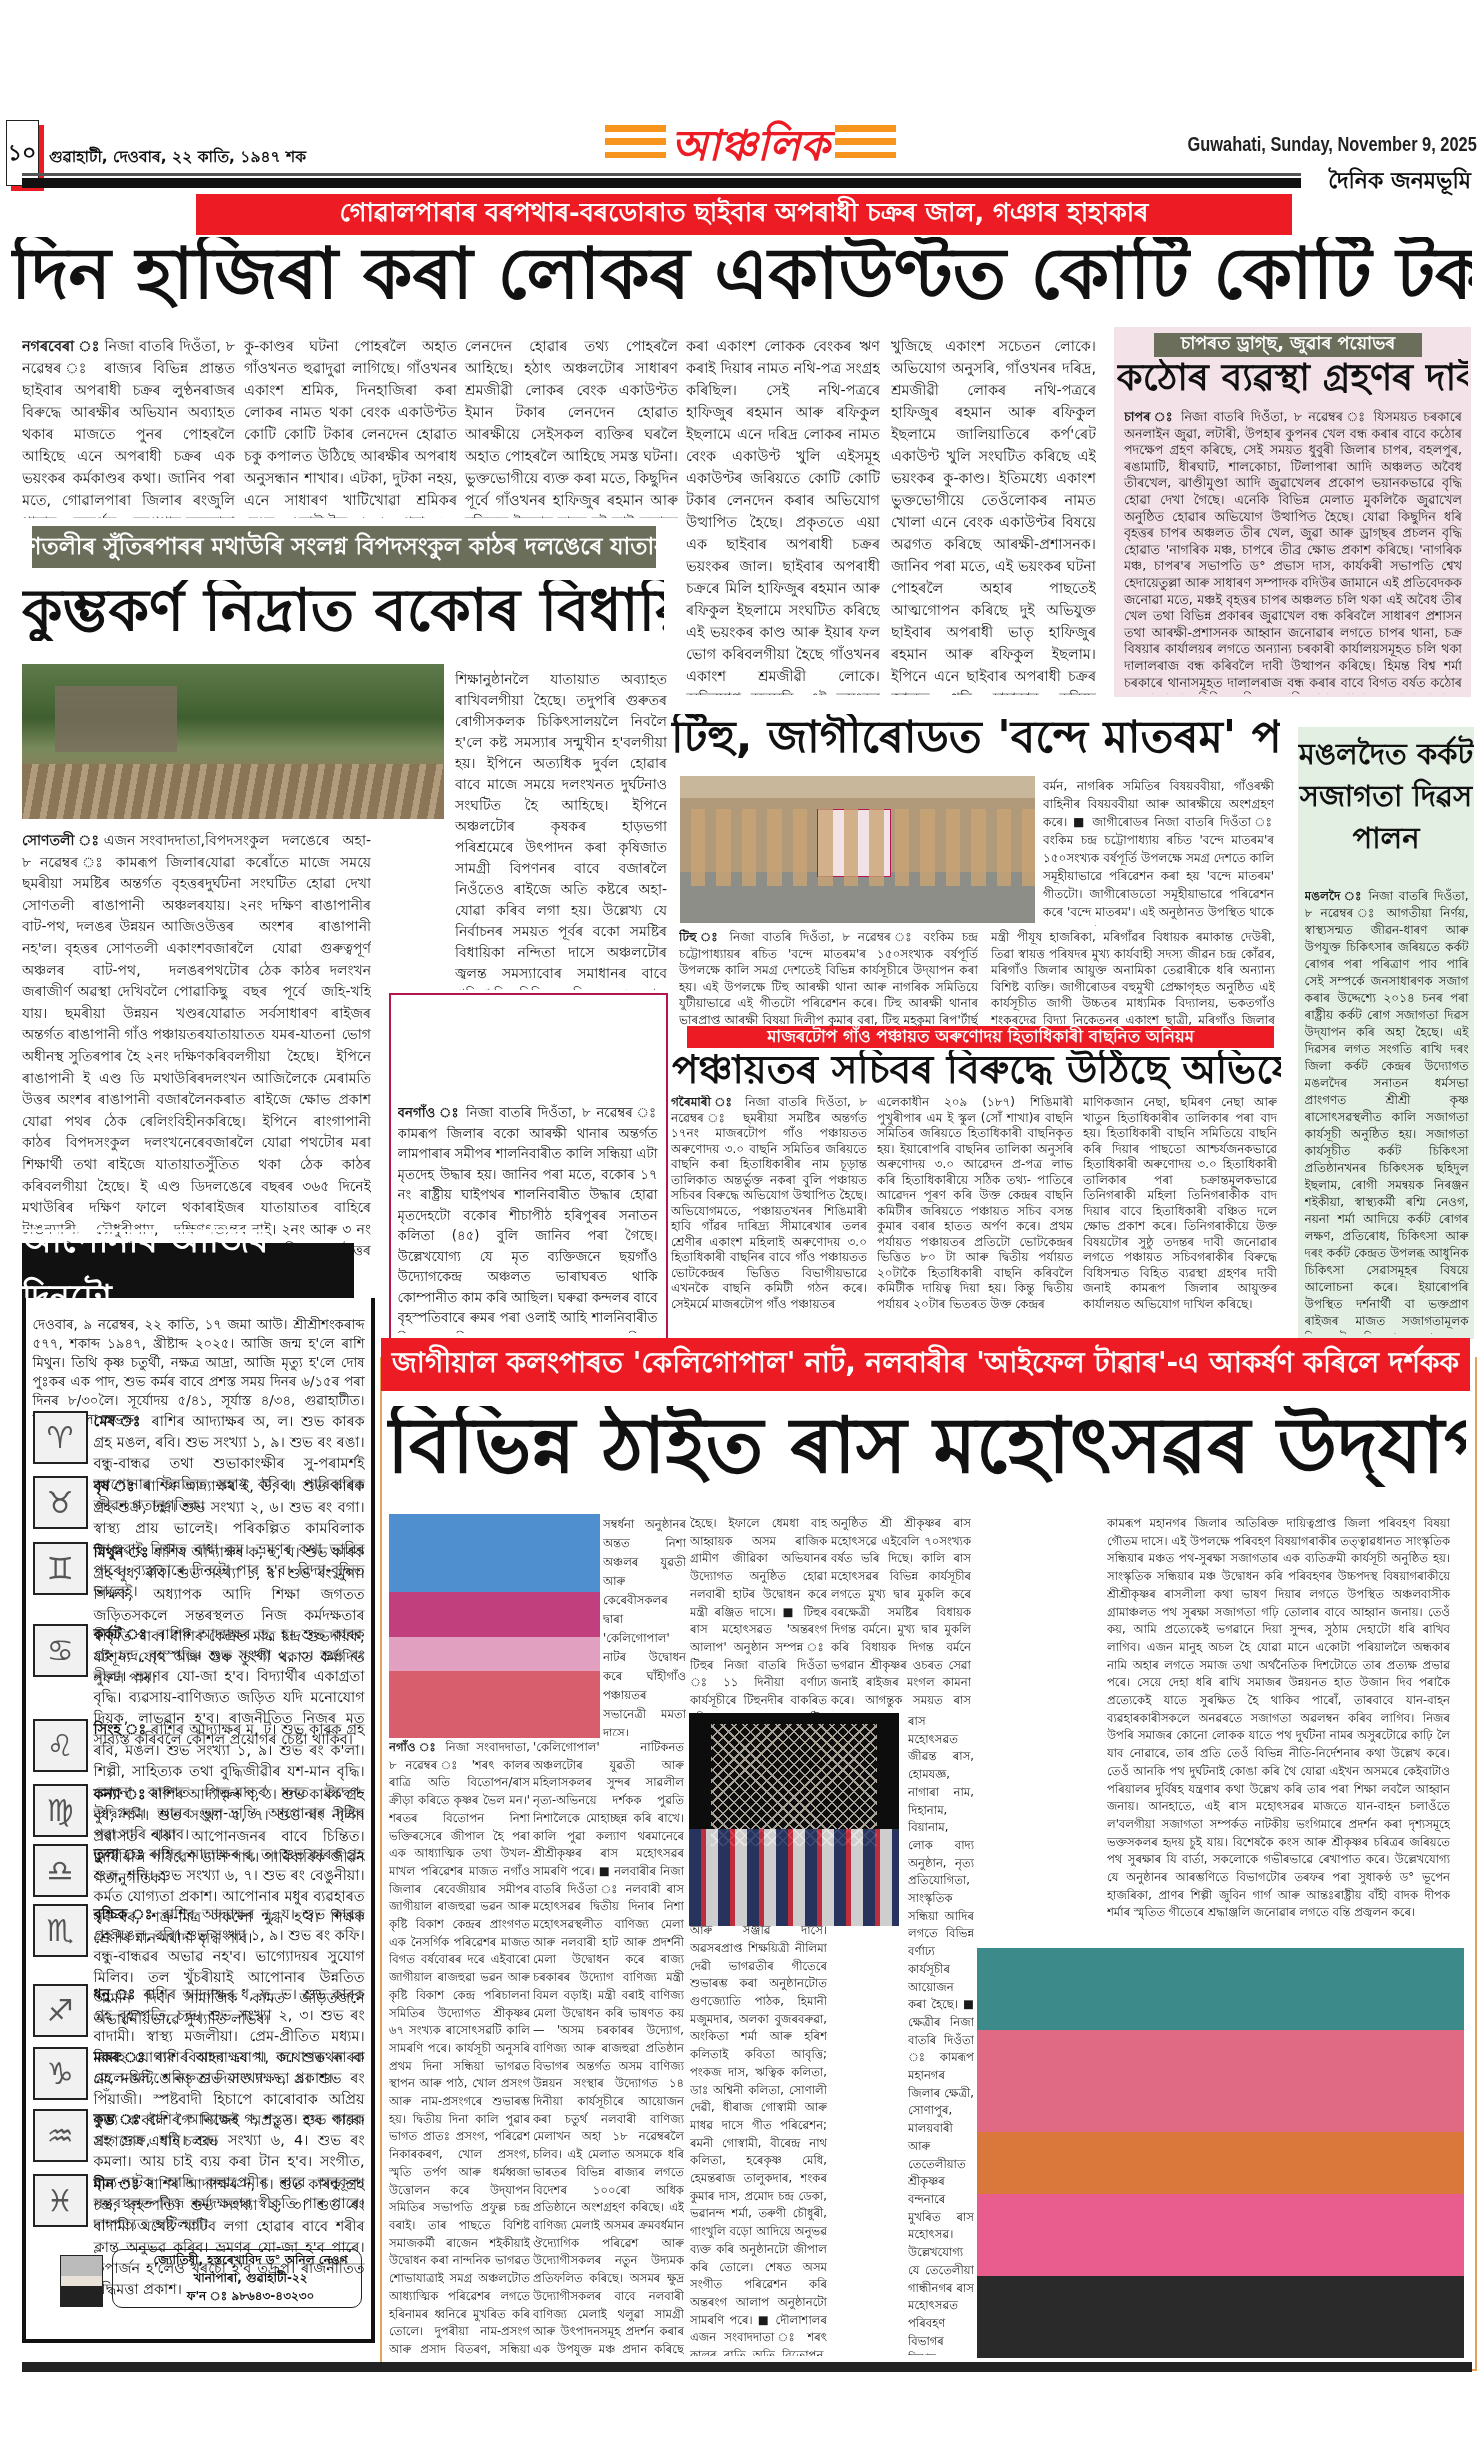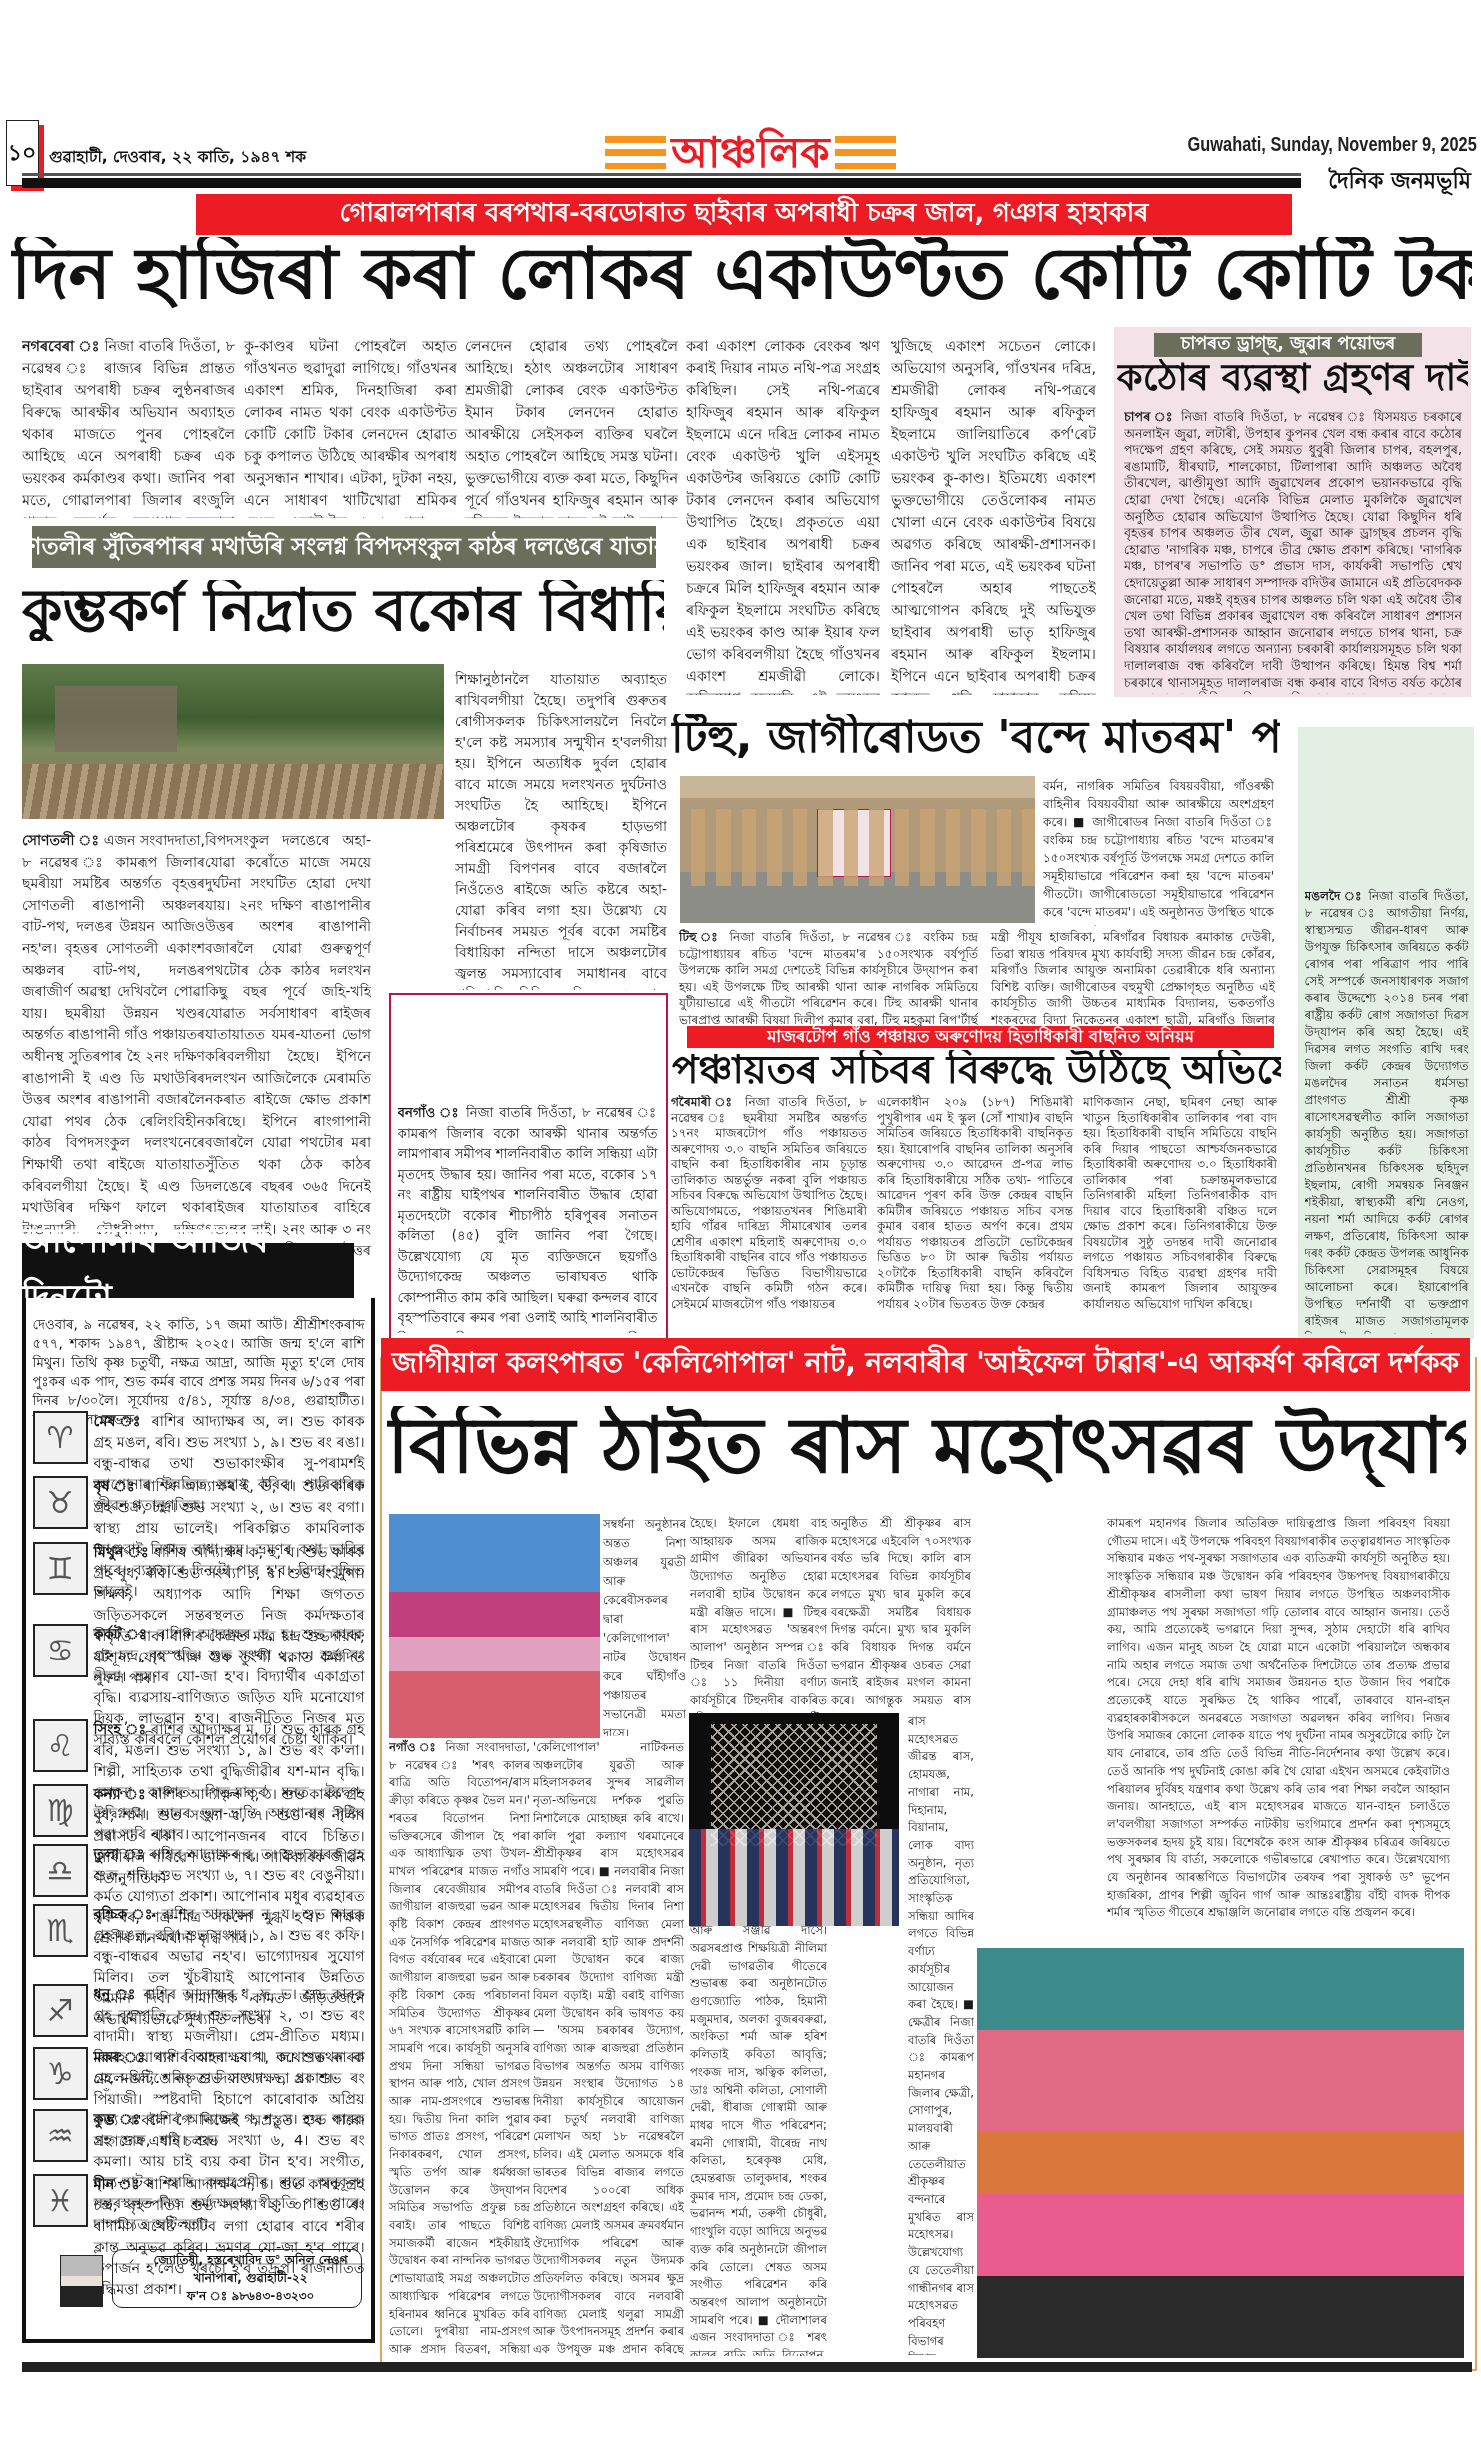--- a/index.html
+++ b/index.html
@@ -18,21 +18,21 @@
 </style>
 </head>
 <body>
 
 <div>
   <div class="abs" style="left:5.5px;top:120px;width:31px;height:64px;border:1.7px solid #222;background:#fff;box-shadow:5px 5px 0 #ed1c24;display:flex;align-items:center;justify-content:center;font-size:22px;font-weight:bold;">
     <span>১০</span>
   </div>
   <div class="abs" style="left:49px;top:145px;font-size:15.5px;font-weight:bold;white-space:nowrap;">গুৱাহাটী, দেওবাৰ, ২২ কাতি, ১৯৪৭ শক</div>
 
-  <div class="abs" style="left:601px;top:125px;width:299px;height:55px;display:flex;align-items:center;justify-content:center;">
+  <div class="abs" style="left:601px;top:125px;width:299px;height:55px;display:flex;justify-content:center;font-style:italic;">
     <div style="width:61px;height:33px;background:repeating-linear-gradient(#f7941d 0 6.6px,#fff 6.6px 13.3px);"></div>
     <span style="color:#ed1c24;font-size:42px;font-weight:bold;padding:0 5.5px;line-height:1;">আঞ্চলিক</span>
     <div style="width:61px;height:33px;background:repeating-linear-gradient(#f7941d 0 6.6px,#fff 6.6px 13.3px);"></div>
   </div>
 
   <div class="abs" style="right:5.5px;top:132px;font-family:'Liberation Sans',sans-serif;font-size:21px;font-weight:bold;transform:scaleX(0.78);transform-origin:right;white-space:nowrap;color:#222;">Guwahati, Sunday, November 9, 2025</div>
   <div class="abs" style="left:22px;top:173px;width:1279px;height:2.8px;background:#555;"></div>
   <div class="abs" style="left:22px;top:178px;width:1279px;height:10px;background:#111;"></div>
   <div class="abs" style="right:11px;top:163px;font-size:22px;font-weight:bold;white-space:nowrap;color:#111;">দৈনিক জনমভূমি</div>
 </div>
@@ -153,20 +153,23 @@
 
 </div>
 <div class="col" style="left:1043px;top:777px;width:231px;height:149px;font-size:12px;line-height:18px;">বৰ্মন, নাগৰিক সমিতিৰ বিষয়ববীয়া, গাঁওৰক্ষী বাহিনীৰ বিষয়ববীয়া আৰু আৰক্ষীয়ে অংশগ্ৰহণ কৰে। ■ জাগীৰোডৰ নিজা বাতৰি দিওঁতা ঃ বংকিম চন্দ্ৰ চট্টোপাধ্যায় ৰচিত 'বন্দে মাতৰম'ৰ ১৫০সংখ্যক বৰ্ষপূৰ্তি উপলক্ষে সমগ্ৰ দেশতে কালি সমূহীয়াভাৱে পৰিৱেশন কৰা হয় 'বন্দে মাতৰম' গীতটো। জাগীৰোডতো সমূহীয়াভাৱে পৰিৱেশন কৰে 'বন্দে মাতৰম'। এই অনুষ্ঠানত উপস্থিত থাকে অসম চৰকাৰৰ</div>
 <div class="col" style="left:679px;top:929px;width:299px;height:100px;font-size:12px;line-height:16.6px;">
   <b>টিহু ঃ</b>
   <span>নিজা বাতৰি দিওঁতা, ৮ নৱেম্বৰ ঃ বংকিম চন্দ্ৰ চট্টোপাধ্যায়ৰ ৰচিত 'বন্দে মাতৰম'ৰ ১৫০সংখ্যক বৰ্ষপূৰ্তি উপলক্ষে কালি সমগ্ৰ দেশতেই বিভিন্ন কাৰ্যসূচীৰে উদ্‌যাপন কৰা হয়। এই উপলক্ষে টিহু আৰক্ষী থানা আৰু নাগৰিক সমিতিয়ে যুটীয়াভাৱে এই গীতটো পৰিৱেশন কৰে। টিহু আৰক্ষী থানাৰ ভাৰপ্ৰাপ্ত আৰক্ষী বিষয়া দিলীপ কুমাৰ বৰা, টিহু মহকুমা ৰিপ'ৰ্টাৰ্ছ এছ'চিয়েশ্যনৰ সভাপতি অজিত কুমাৰ শৰ্মা, টিহু আৰক্ষী থানা গাঁওৰক্ষী বাহিনীৰ সভাপতি কুমুদ</span>
 </div>
 <div class="col" style="left:991px;top:929px;width:284px;height:100px;font-size:12px;line-height:16.6px;">মন্ত্ৰী পীযূষ হাজৰিকা, মৰিগাঁৱৰ বিধায়ক ৰমাকান্ত দেউৰী, তিৱা স্বায়ত্ত পৰিষদৰ মুখ্য কাৰ্যবাহী সদস্য জীৱন চন্দ্ৰ কোঁৱৰ, মৰিগাঁও জিলাৰ আয়ুক্ত অনামিকা তেৱাৰীকে ধৰি অন্যান্য বিশিষ্ট ব্যক্তি। জাগীৰোডৰ বহুমুখী প্ৰেক্ষাগৃহত অনুষ্ঠিত এই কাৰ্যসূচীত জাগী উচ্চতৰ মাধ্যমিক বিদ্যালয়, ভকতগাঁও শংকৰদেৱ বিদ্যা নিকেতনৰ একাংশ ছাত্ৰী, মৰিগাঁও জিলাৰ বিভিন্ন বিভাগৰ চৰকাৰী বিষয়া-কৰ্মচাৰী, বিজেপিৰ ভালেসংখ্যক নেতা-কৰ্মী আদিয়ে অংশগ্ৰহণ কৰে।</div>
 
 <div class="abs" style="left:1298px;top:727px;width:176px;height:612px;background:#e4efe4;">
+  <div class="headline" style="left:0;top:5.5px;width:176px;font-size:29px;white-space:normal;line-height:1.45;">
+    <span>মঙলদৈত কৰ্কট সজাগতা দিৱস পালন</span>
+  </div>
   <div class="col" style="left:6.6px;top:161px;width:164px;height:446px;font-size:12px;line-height:17px;">
     <b>মঙলদৈ ঃ</b>
     <span>নিজা বাতৰি দিওঁতা, ৮ নৱেম্বৰ ঃ আগতীয়া নিৰ্ণয়, স্বাস্থ্যসন্মত জীৱন-ধাৰণ আৰু উপযুক্ত চিকিৎসাৰ জৰিয়তে কৰ্কট ৰোগৰ পৰা পৰিত্ৰাণ পাব পাৰি সেই সম্পৰ্কে জনসাধাৰণক সজাগ কৰাৰ উদ্দেশ্যে ২০১৪ চনৰ পৰা ৰাষ্ট্ৰীয় কৰ্কট ৰোগ সজাগতা দিৱস উদ্‌যাপন কৰি অহা হৈছে। এই দিৱসৰ লগত সংগতি ৰাখি দৰং জিলা কৰ্কট কেন্দ্ৰৰ উদ্যোগত মঙলদৈৰ সনাতন ধৰ্মসভা প্ৰাংগণত শ্ৰীশ্ৰী কৃষ্ণ ৰাসোৎসৱস্থলীত কালি সজাগতা কাৰ্যসূচী অনুষ্ঠিত হয়। সজাগতা কাৰ্যসূচীত কৰ্কট চিকিৎসা প্ৰতিষ্ঠানখনৰ চিকিৎসক ছহিদুল ইছলাম, ৰোগী সমন্বয়ক নিৰঞ্জন শইকীয়া, স্বাস্থ্যকৰ্মী ৰশ্মি নেওগ, নয়না শৰ্মা আদিয়ে কৰ্কট ৰোগৰ লক্ষণ, প্ৰতিৰোধ, চিকিৎসা আৰু দৰং কৰ্কট কেন্দ্ৰত উপলব্ধ আধুনিক চিকিৎসা সেৱাসমূহৰ বিষয়ে আলোচনা কৰে। ইয়াৰোপৰি উপস্থিত দৰ্শনাৰ্থী বা ভক্তপ্ৰাণ ৰাইজৰ মাজত সজাগতামূলক লিফলেট বিতৰণ কৰা হয়। অনুষ্ঠানত ৰাস উদ্‌যাপন সমিতি আৰু সনাতন ধৰ্মসভা পৰিচালনা কমিটীৰ কেইবাগৰাকী বিষয়-ববীয়া উপস্থিত থাকে।</span>
   </div>
 </div>
 
 <div class="banner-red" style="left:687px;top:1026px;width:587px;height:22px;font-size:16.6px;">মাজৰটোপ গাঁও পঞ্চায়ত অৰুণোদয় হিতাধিকাৰী বাছনিত অনিয়ম</div>
 <div class="headline" style="left:672px;top:1050px;width:609px;font-size:39px;">পঞ্চায়তৰ সচিবৰ বিৰুদ্ধে উঠিছে অভিযোগ</div>
 <div class="col" style="left:671px;top:1095px;width:196px;height:239px;font-size:12px;line-height:15.5px;">
   <b>গৰৈমাৰী ঃ</b>

